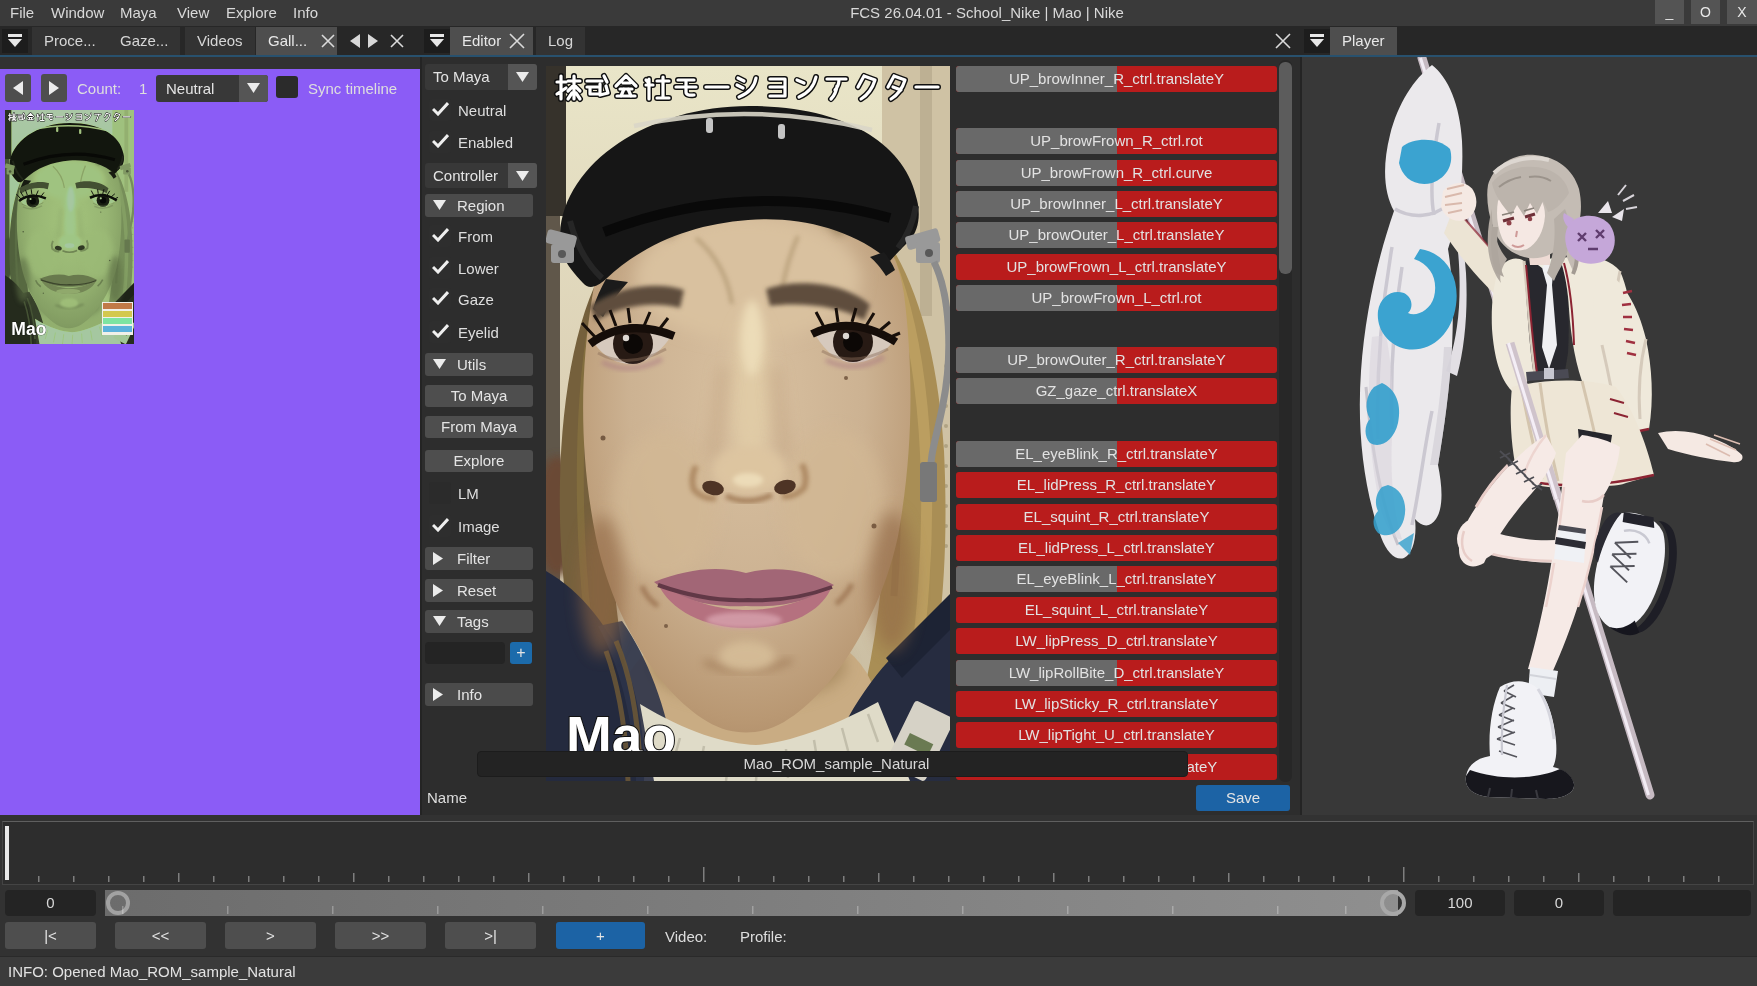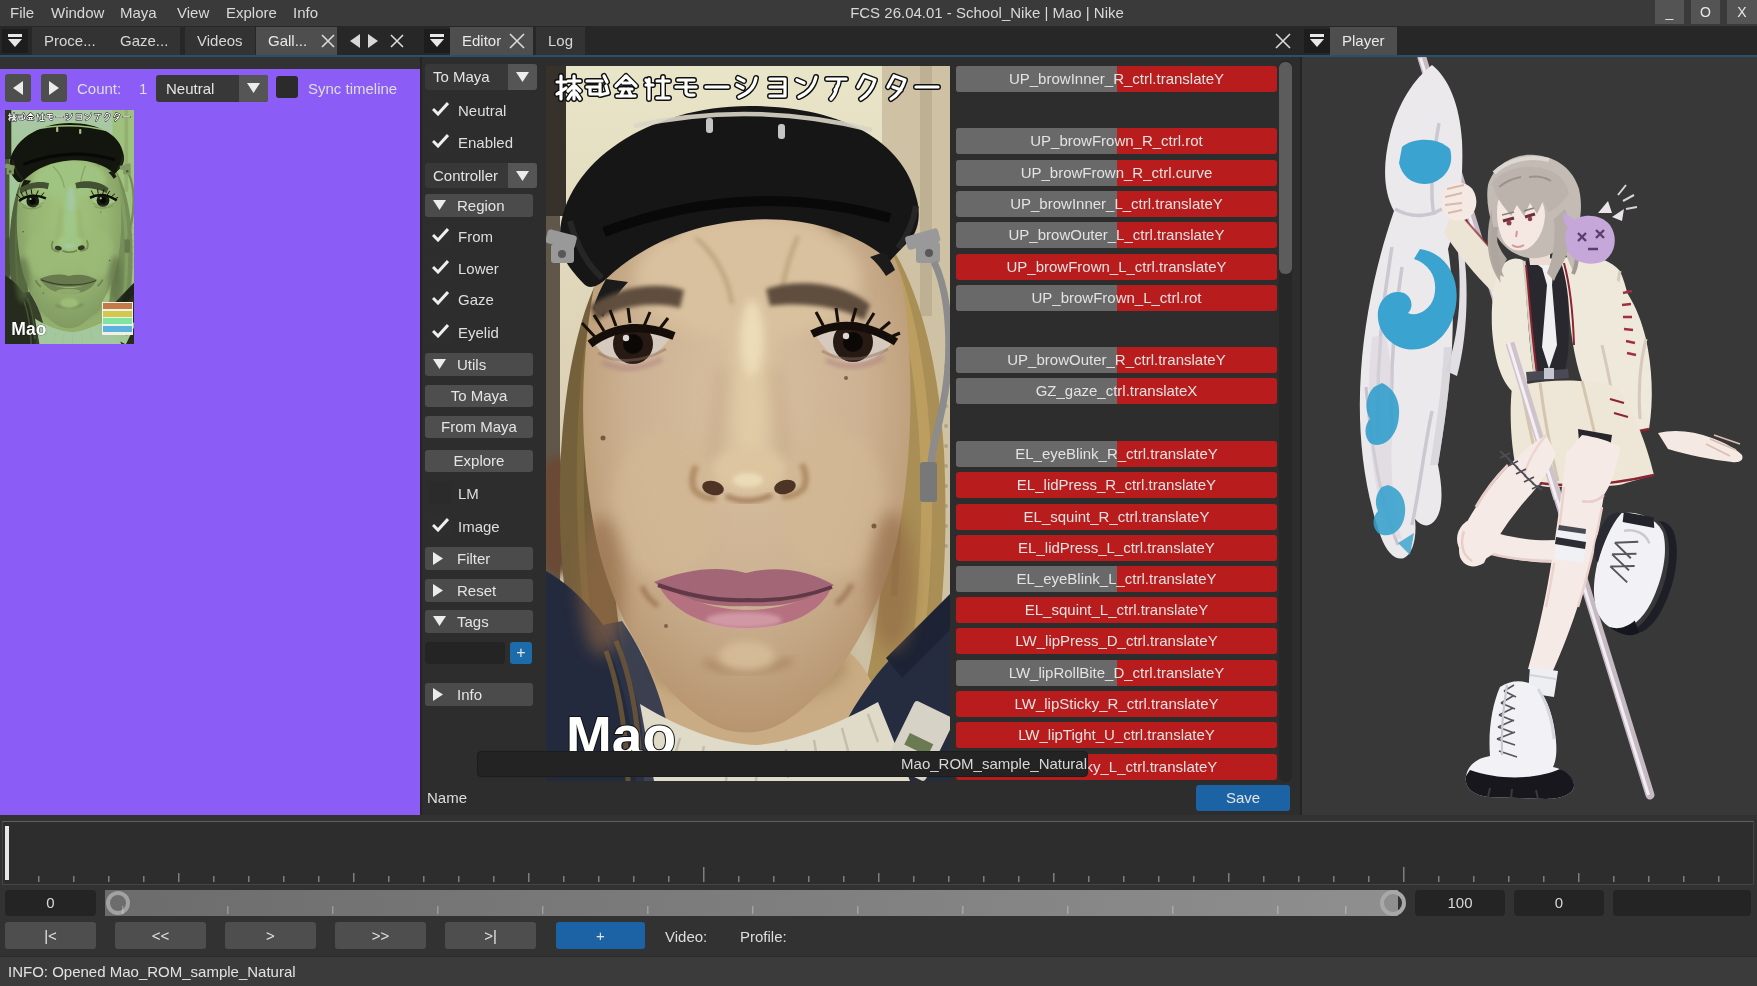--- a/index.html
+++ b/index.html
@@ -553,21 +553,21 @@
       <div class="listitem" style="top:688px">
           <div class="tx">LW_lipSticky_L_ctrl.translateY</div>
         </div>
     </div>
 
     <div class="abs" style="left:857px; top:3px; width:13px; height:722px; background:#272727; border-radius:6px">
       <div class="abs" style="left:0px; top:2px; width:13px; height:212px; background:#5c5c5c; border-radius:6px"></div>
     </div>
 
     <span class="lbl" style="left:5px; top:732px">Name</span>
-    <div class="field" style="left:55px; top:694px; width:611px; height:26px; background:#232323; border:1px solid #1c1c1c; text-align:right; line-height:24px"><span style="margin-left:8px">Mao_ROM_sample_Natural</span></div>
+    <div class="field" style="left:55px; top:694px; width:711px; height:26px; background:#232323; border:1px solid #1c1c1c; text-align:center; line-height:24px"><span style="margin-left:8px">Mao_ROM_sample_Natural</span></div>
     <div class="btn" style="left:774px; top:728px; width:94px; height:26px; background:#1c63a5; line-height:26px">Save</div>
   </div>
 
   <div id="playerpanel" class="abs">
     <div class="abs" id="charwrap" style="left:0; top:0; width:455px; height:758px; overflow:hidden">
     <svg viewBox="0 0 455 758" width="455" height="758">
       <rect width="455" height="758" fill="#383838"></rect>
 
       <line x1="120" y1="1" x2="348" y2="738" stroke="#c6bac2" stroke-width="9" stroke-linecap="round"></line>
       <line x1="118.5" y1="1" x2="346.5" y2="738" stroke="#f2ecf4" stroke-width="3"></line>

